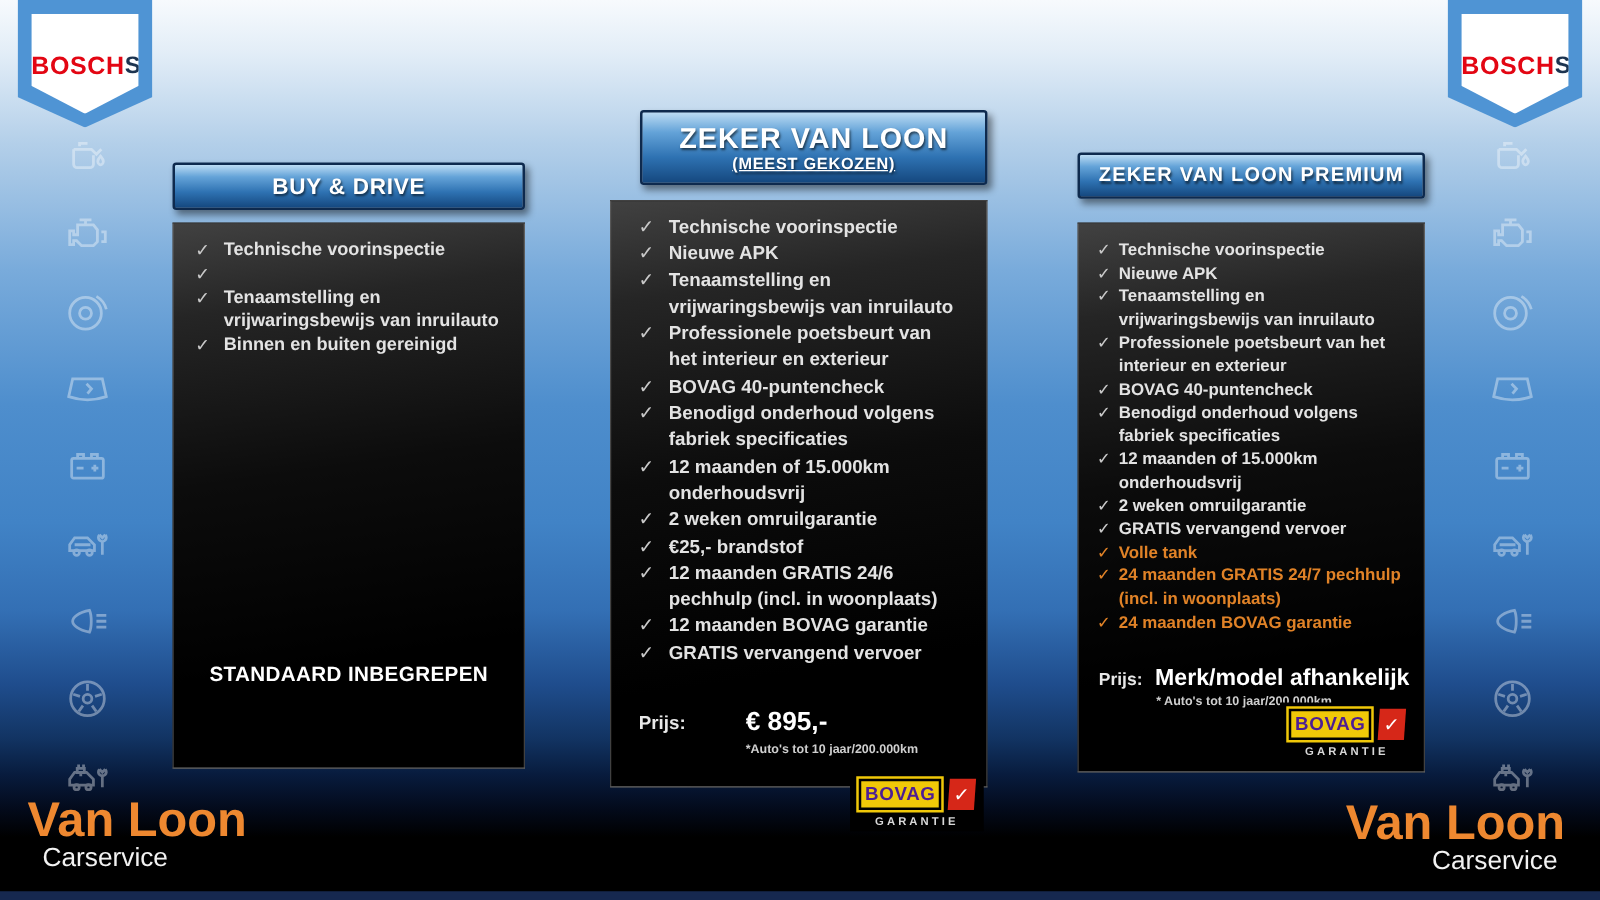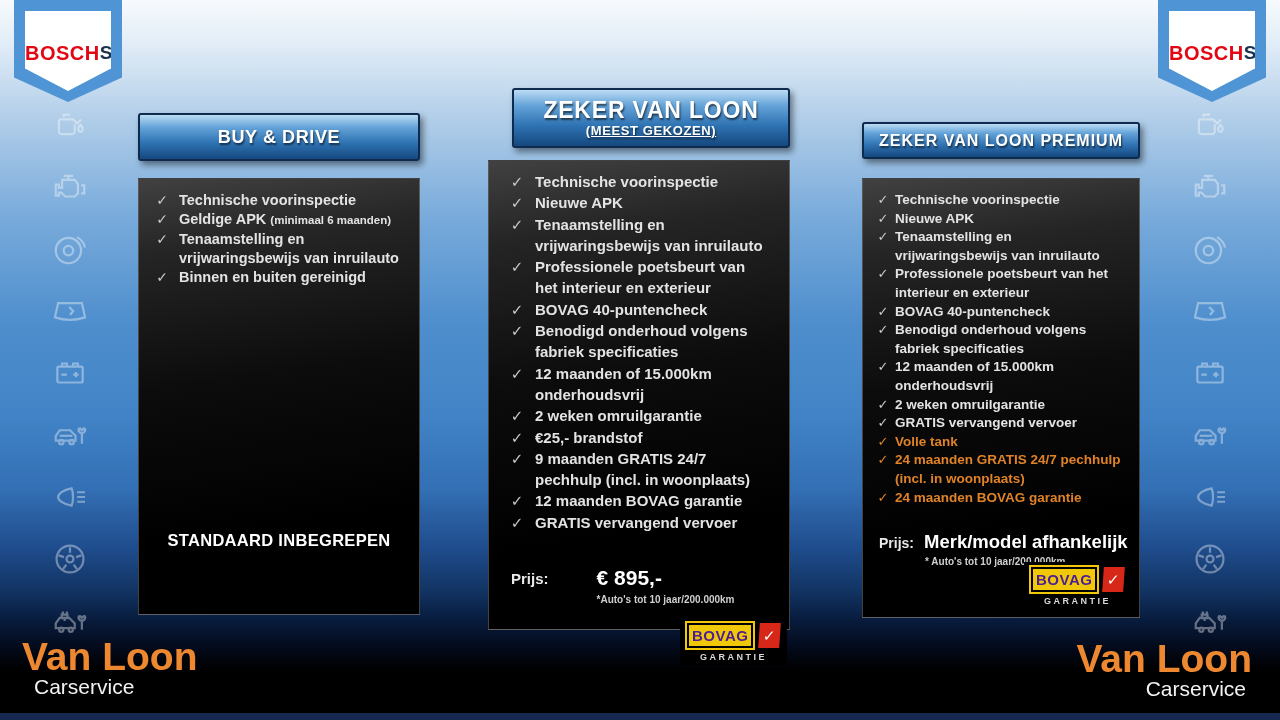--- a/index.html
+++ b/index.html
@@ -51,21 +51,21 @@
     border:1px solid rgba(130,130,130,.5);
     color:#e3e3e3;
   }
   .row{display:flex;align-items:flex-start;}
   .chk{text-align:center;color:#c9c9c9;font-weight:bold;flex:none;}
   .txt{white-space:pre-line;font-weight:bold;}
   .note{font-weight:bold;}
   .hl .chk,.hl .txt{color:var(--hl,#e08227);}
 
   
-  .col1 .banner{top:113px;height:48px;}
+  .col1 .banner{top:130px;height:38px;}
   .col1 .banner-title{font-size:18px;letter-spacing:.6px;}
   .col1 .panel{top:178px;height:437px;padding:12px 12px 0 6px;}
   .col1 .chk{width:34px;font-size:14px;line-height:19px;}
   .col1 .txt{font-size:14.5px;line-height:19px;}
   .col1 .note{font-size:11.5px;}
   .standard{position:absolute;left:0;right:0;top:352px;text-align:center;
     color:#fff;font-weight:bold;font-size:16.5px;letter-spacing:.3px;}
 
   
   .col2 .banner{top:88px;height:60px;margin-left:24px;}
@@ -242,21 +242,20 @@
     <header class="banner">
       <div class="banner-title">BUY &amp; DRIVE</div>
     </header>
     <div class="panel">
       <div class="row">
           <span class="chk">✓</span>
           <span class="txt">Technische voorinspectie</span>
         </div>
       <div class="row">
           <span class="chk">✓</span>
-          <span class="txt"><span>Geldige APK</span> <span class="note">(minimaal 6 maanden)</span></span>
         </div>
       <div class="row">
           <span class="chk">✓</span>
           <span class="txt">Tenaamstelling en
 vrijwaringsbewijs van inruilauto</span>
         </div>
       <div class="row">
           <span class="chk">✓</span>
           <span class="txt">Binnen en buiten gereinigd</span>
         </div>
@@ -305,21 +304,21 @@
       <div class="row">
           <span class="chk">✓</span>
           <span class="txt">2 weken omruilgarantie</span>
         </div>
       <div class="row">
           <span class="chk">✓</span>
           <span class="txt">€25,- brandstof</span>
         </div>
       <div class="row">
           <span class="chk">✓</span>
-          <span class="txt">9 maanden GRATIS 24/7
+          <span class="txt">12 maanden GRATIS 24/6
 pechhulp (incl. in woonplaats)</span>
         </div>
       <div class="row">
           <span class="chk">✓</span>
           <span class="txt">12 maanden BOVAG garantie</span>
         </div>
       <div class="row">
           <span class="chk">✓</span>
           <span class="txt">GRATIS vervangend vervoer</span>
         </div>

